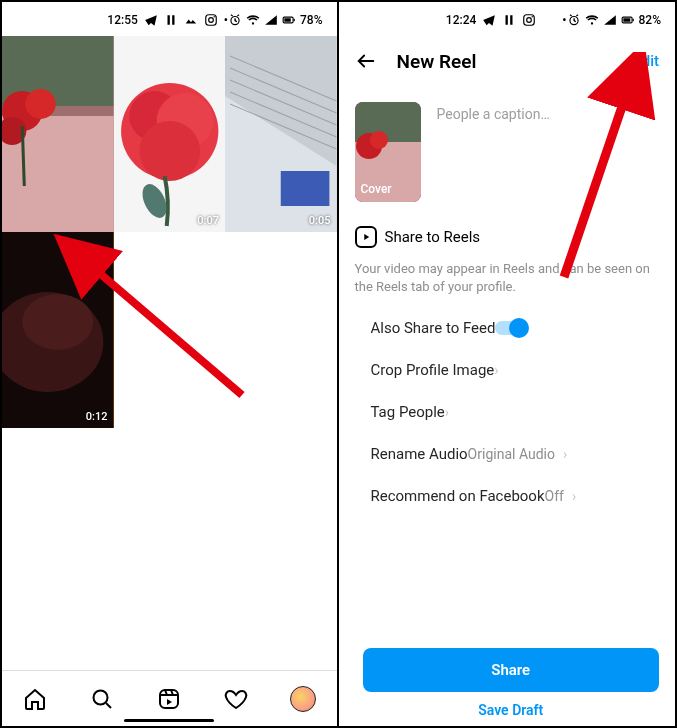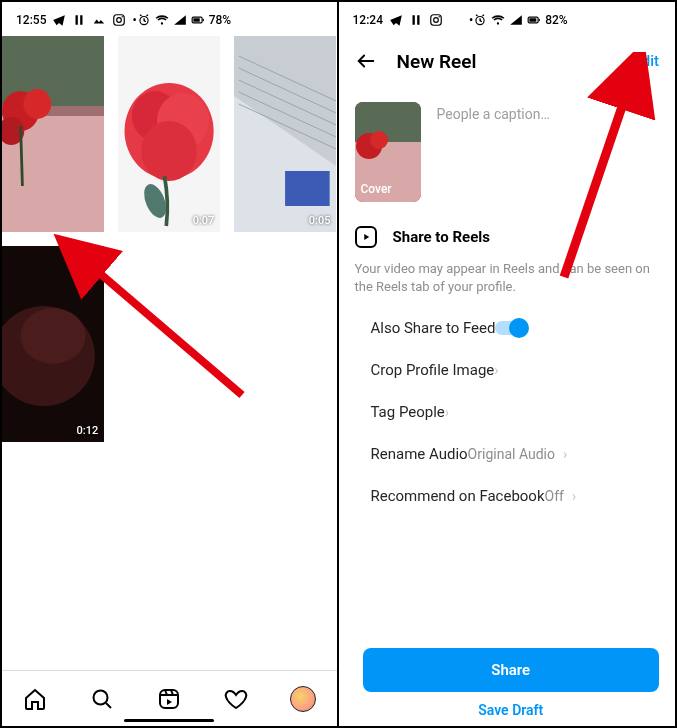--- a/index.html
+++ b/index.html
@@ -1,44 +1,44 @@
 <!DOCTYPE html>
 <html><head>
 <meta charset="utf-8">
 <style>
 * { margin: 0; padding: 0; box-sizing: border-box; font-family: -apple-system, BlinkMacSystemFont, "Segoe UI", Roboto, Helvetica, Arial, sans-serif; }
 body { background: #fff; width: 677px; height: 728px; display: flex; border: 2px solid #000; }
 .phone { width: 50%; height: 100%; background: #fff; display: flex; flex-direction: column; position: relative; overflow: hidden; }
 .phone-left { border-right: 2px solid #000; }
-.status-bar { height: 34px; display: flex; align-items: center; justify-content: flex-start; padding: 2px 14px 0 14px; font-size: 12px; color: #000; }
+.status-bar { height: 34px; display: flex; align-items: center; justify-content: flex-end; padding: 2px 14px 0 14px; font-size: 12px; color: #000; }
 .status-left { display: flex; align-items: center; gap: 6px; font-weight: 500; }
 .status-right { display: flex; align-items: center; gap: 4px; font-weight: 500; }
 .si { width: 14px; height: 14px; }
 .app-bar { display: flex; align-items: center; padding: 10px 16px; height: 50px; }
 .title { font-size: 19px; font-weight: 600; flex: 1; margin-left: 20px; }
 .select-link, .edit-link { color: #0095f6; font-size: 15px; font-weight: 500; }
-.grid { display: grid; grid-template-columns: repeat(3,1fr); gap: 14px; padding: 0; }
+.grid { display: grid; grid-template-columns: repeat(3,1fr); gap: 0; padding: 0; }
 .thumb { position: relative; width: 100%; height: 196px; background: #222; overflow: hidden; }
 .dur { position: absolute; bottom: 5px; right: 6px; color: #fff; font-size: 11px; font-weight: 500; text-shadow: 0 0 3px rgba(0,0,0,.7); }
 .t1 { grid-column: 1; grid-row: 1; }
 .t2 { grid-column: 2; grid-row: 1; }
 .t3 { grid-column: 3; grid-row: 1; }
 .t4 { grid-column: 1; grid-row: 2; }
 
 .bottom-nav { position: absolute; left: 0; right: 0; bottom: 0; height: 56px; display: flex; align-items: center; justify-content: space-around; border-top: 1px solid #ddd; background: #fff; }
 .nav-btn { width: 26px; height: 26px; display: flex; align-items: center; justify-content: center; }
 .avatar { width: 26px; height: 26px; border-radius: 50%; background: radial-gradient(circle at 40% 40%, #f6d365, #fda085 60%, #cd853f); border: 1px solid #222; }
 .gesture { position: absolute; bottom: 4px; left: 50%; transform: translateX(-50%); width: 90px; height: 3px; background: #000; border-radius: 3px; }
 
 .cover-row { display: flex; padding: 16px; gap: 16px; }
 .cover { width: 66px; height: 100px; border-radius: 8px; position: relative; overflow: hidden; background: #be185d; flex-shrink: 0; }
 .cover-label { position: absolute; bottom: 6px; left: 6px; color: #fff; font-size: 12px; font-weight: 500; }
 .caption { color: #9e9e9e; font-size: 14px; padding-top: 4px; flex: 1; }
 
-.section-head { display: flex; align-items: center; gap: 16px; padding: 8px 16px; font-size: 15px; font-weight: 700; }
+.section-head { display: flex; align-items: center; gap: 8px; padding: 8px 16px; font-size: 15px; font-weight: 400; }
 .reels-icon { width: 22px; height: 22px; border: 2px solid #000; border-radius: 6px; position: relative; }
 .reels-icon::after { content:""; position:absolute; top:50%; left:50%; width:0; height:0; border-left:5px solid #000; border-top:3px solid transparent; border-bottom:3px solid transparent; transform: translate(-35%,-50%); }
 .subtext { color: #8e8e8e; font-size: 13px; line-height: 1.35; padding: 4px 16px 12px 16px; }
 .row { display: flex; align-items: center; justify-content: flex-start; padding: 12px 32px; font-size: 15px; color: #262626; }
 .row .right { color: #8e8e8e; display: flex; align-items: center; gap: 8px; font-size: 14px; }
 .chev { color: #c7c7cc; font-size: 14px; }
 .toggle { width: 32px; height: 14px; border-radius: 10px; background: #b3dffc; position: relative; }
 .toggle::after { content: ""; position: absolute; top: -3px; right: -2px; width: 20px; height: 20px; border-radius: 50%; background: #0095f6; }
 
 .bottom-actions { position: absolute; left: 8px; right: 0; bottom: 8px; padding: 0 16px; text-align: center; }

